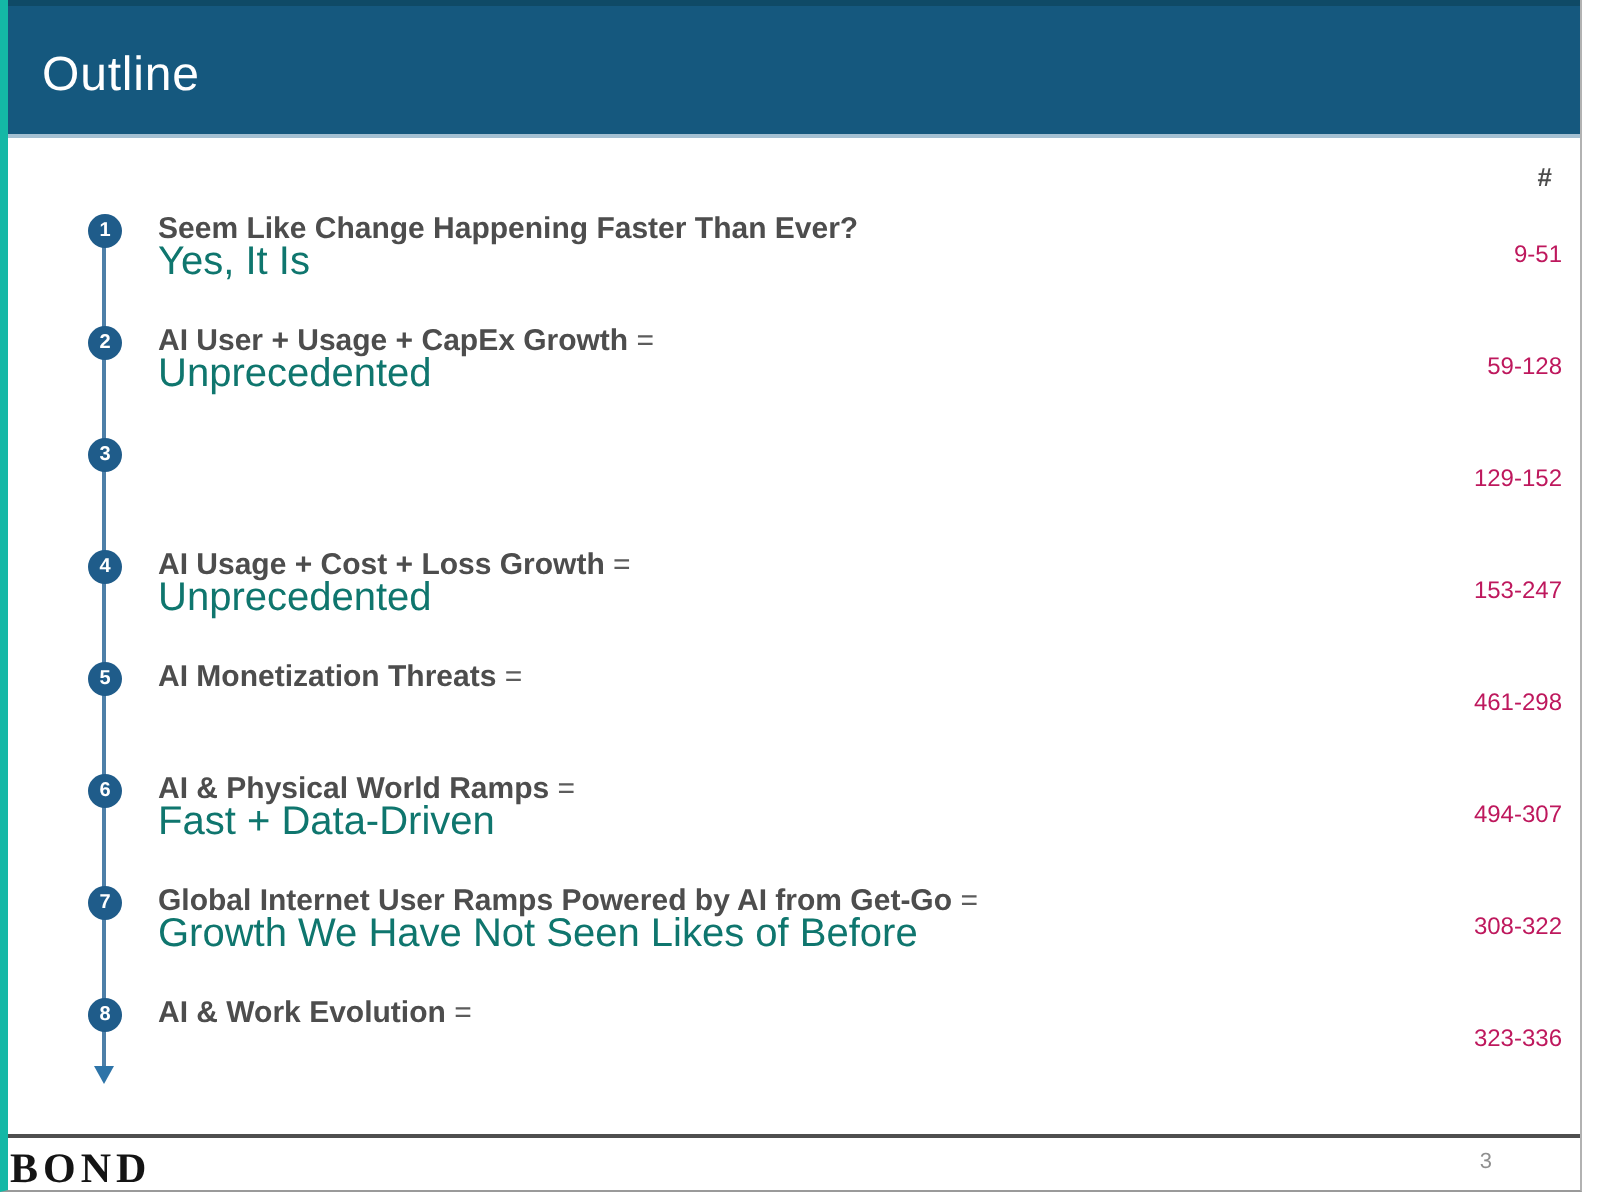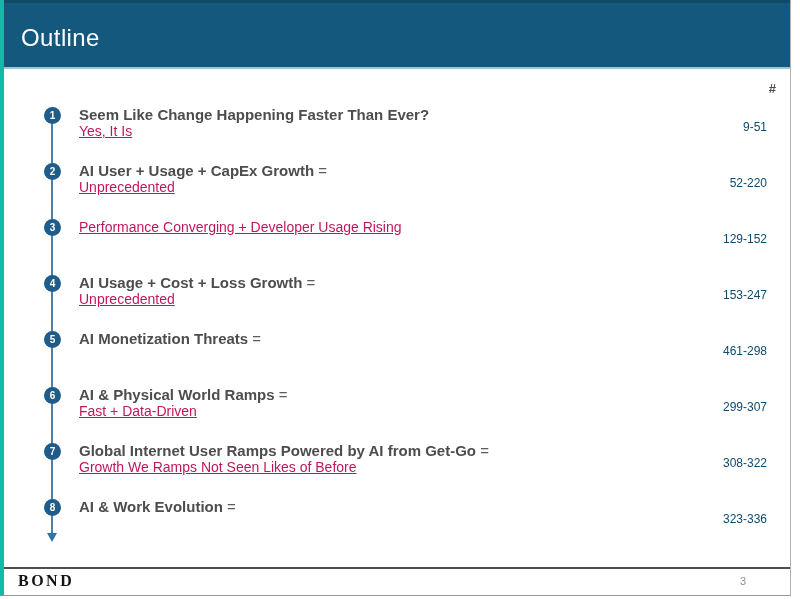--- a/index.html
+++ b/index.html
@@ -55,38 +55,37 @@
     font-size:10px; font-weight:bold; text-align:center; line-height:17px;
     z-index:2;
   }
   .item .text { position:absolute; left:75px; top:0; right:96px; }
   .item .title {
     font-size:15px; line-height:16px; color:#4d4d4d; font-weight:bold;
     white-space:nowrap;
   }
   .item .title .suffix { font-weight:normal; color:#5c5c5c; }
   .item .subtitle {
-    font-size:14px; line-height:16px; color:#be185d; font-weight:normal;
+    font-size:20px; line-height:16px; color:#0f766e; font-weight:normal;
     white-space:nowrap;
-    text-decoration:underline;
   }
   .item .pages {
-    position:absolute; right:28px; top:13px;
-    font-size:12px; color:#0c4a6e;
+    position:absolute; right:14px; top:13px;
+    font-size:12px; color:#be185d;
   }
 
   
   .footer-line {
     position:absolute; left:0; top:567px; width:100%;
     border-top:2px solid #4f4f4f;
   }
   .logo {
-    position:absolute; left:14px; top:572px;
+    position:absolute; left:1px; top:572px;
     font-family:"Liberation Serif", serif;
-    font-size:16px; font-weight:600; letter-spacing:2.5px; color:#141414;
+    font-size:21px; font-weight:600; letter-spacing:2.5px; color:#141414;
   }
   .page-num {
     position:absolute; right:44px; top:575px;
     font-size:11px; color:#8f8f8f;
   }
 </style>
 </head>
 <body>
 
 <div class="slide">
@@ -108,26 +107,25 @@
       <div class="subtitle">Yes, It Is</div>
     </div>
     <span class="pages">9-51</span>
   </li>
       <li class="item" style="top: 163px;">
     <span class="num">2</span>
     <div class="text">
       <div class="title"><b>AI User + Usage + CapEx Growth</b><span class="suffix"> =</span></div>
       <div class="subtitle">Unprecedented</div>
     </div>
-    <span class="pages">52-220</span>
+    <span class="pages">59-128</span>
   </li>
       <li class="item" style="top: 219px;">
     <span class="num">3</span>
     <div class="text">
-      <div class="subtitle">Performance Converging + Developer Usage Rising</div>
     </div>
     <span class="pages">129-152</span>
   </li>
       <li class="item" style="top: 275px;">
     <span class="num">4</span>
     <div class="text">
       <div class="title"><b>AI Usage + Cost + Loss Growth</b><span class="suffix"> =</span></div>
       <div class="subtitle">Unprecedented</div>
     </div>
     <span class="pages">153-247</span>
@@ -138,27 +136,27 @@
       <div class="title"><b>AI Monetization Threats</b><span class="suffix"> =</span></div>
     </div>
     <span class="pages">461-298</span>
   </li>
       <li class="item" style="top: 387px;">
     <span class="num">6</span>
     <div class="text">
       <div class="title"><b>AI &amp; Physical World Ramps</b><span class="suffix"> =</span></div>
       <div class="subtitle">Fast + Data-Driven</div>
     </div>
-    <span class="pages">299-307</span>
+    <span class="pages">494-307</span>
   </li>
       <li class="item" style="top: 443px;">
     <span class="num">7</span>
     <div class="text">
       <div class="title"><b>Global Internet User Ramps Powered by AI from Get-Go</b><span class="suffix"> =</span></div>
-      <div class="subtitle">Growth We Ramps Not Seen Likes of Before</div>
+      <div class="subtitle">Growth We Have Not Seen Likes of Before</div>
     </div>
     <span class="pages">308-322</span>
   </li>
       <li class="item" style="top: 499px;">
     <span class="num">8</span>
     <div class="text">
       <div class="title"><b>AI &amp; Work Evolution</b><span class="suffix"> =</span></div>
     </div>
     <span class="pages">323-336</span>
   </li>

